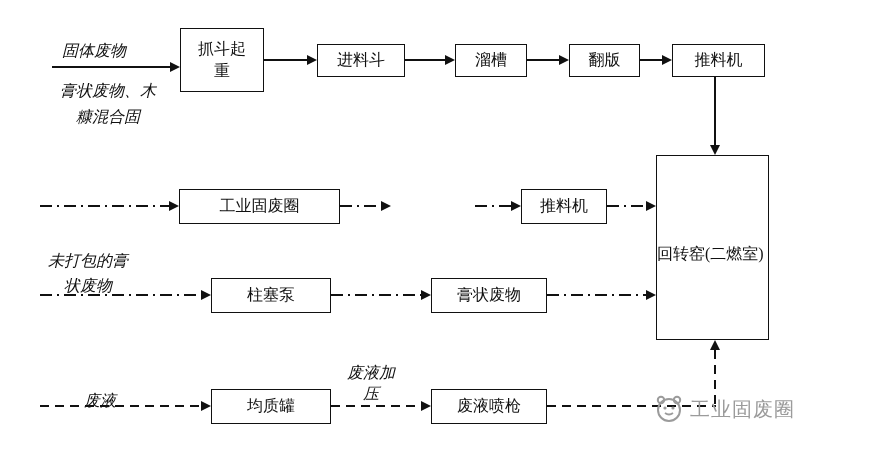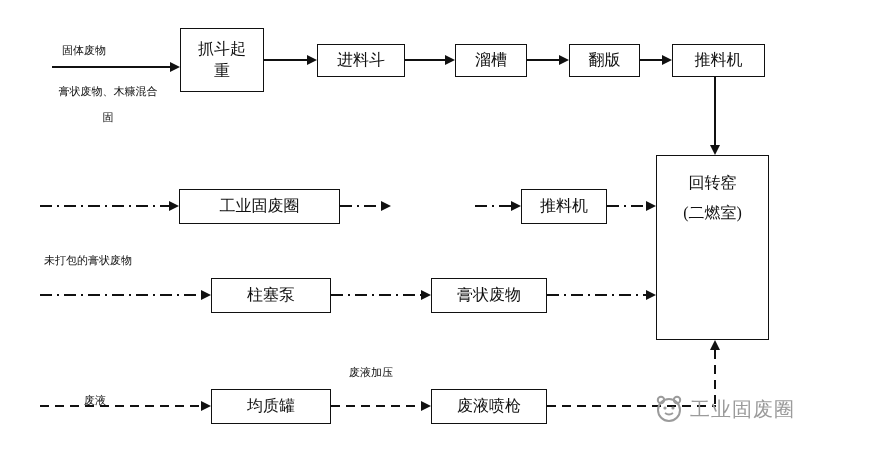--- a/index.html
+++ b/index.html
@@ -1,22 +1,22 @@
 <!DOCTYPE html>
 <html><head>
 <meta charset="utf-8">
 <style>
   html,body{margin:0;padding:0;background:#fff;}
   #canvas{position:relative;width:881px;height:452px;background:#fff;
     font-family:"Liberation Serif","DejaVu Serif",serif;color:#111;overflow:hidden;}
   .box{position:absolute;border:1.5px solid #111;background:#fff;
     display:flex;align-items:center;justify-content:center;text-align:center;
     font-size:16px;line-height:1.4;box-sizing:border-box;}
-  .kiln{flex-direction:column;justify-content:flex-start;padding-top:12px;line-height:30px;}
-  .lbl{position:absolute;font-size:11px;text-align:center;line-height:25px;}
+  .kiln{flex-direction:row;justify-content:flex-start;padding-top:12px;line-height:30px;}
+  .lbl{position:absolute;font-size:16px;text-align:center;line-height:25px;font-style:italic;}
   .line{position:absolute;}
   .lh{height:2px;}
   .lv{width:2px;}
   .solid{background:#111;}
   .dashdot-h{background:repeating-linear-gradient(90deg,#111 0 12px,transparent 12px 17px,#111 17px 19px,transparent 19px 24px);}
   .dashed-h{background:repeating-linear-gradient(90deg,#111 0 9px,transparent 9px 15px);}
   .dashed-v{background:repeating-linear-gradient(180deg,#111 0 9px,transparent 9px 15px);}
   .ah{position:absolute;width:0;height:0;}
   .ah-r{border-top:5px solid transparent;border-bottom:5px solid transparent;border-left:10px solid #111;}
   .ah-d{border-left:5px solid transparent;border-right:5px solid transparent;border-top:10px solid #111;}

